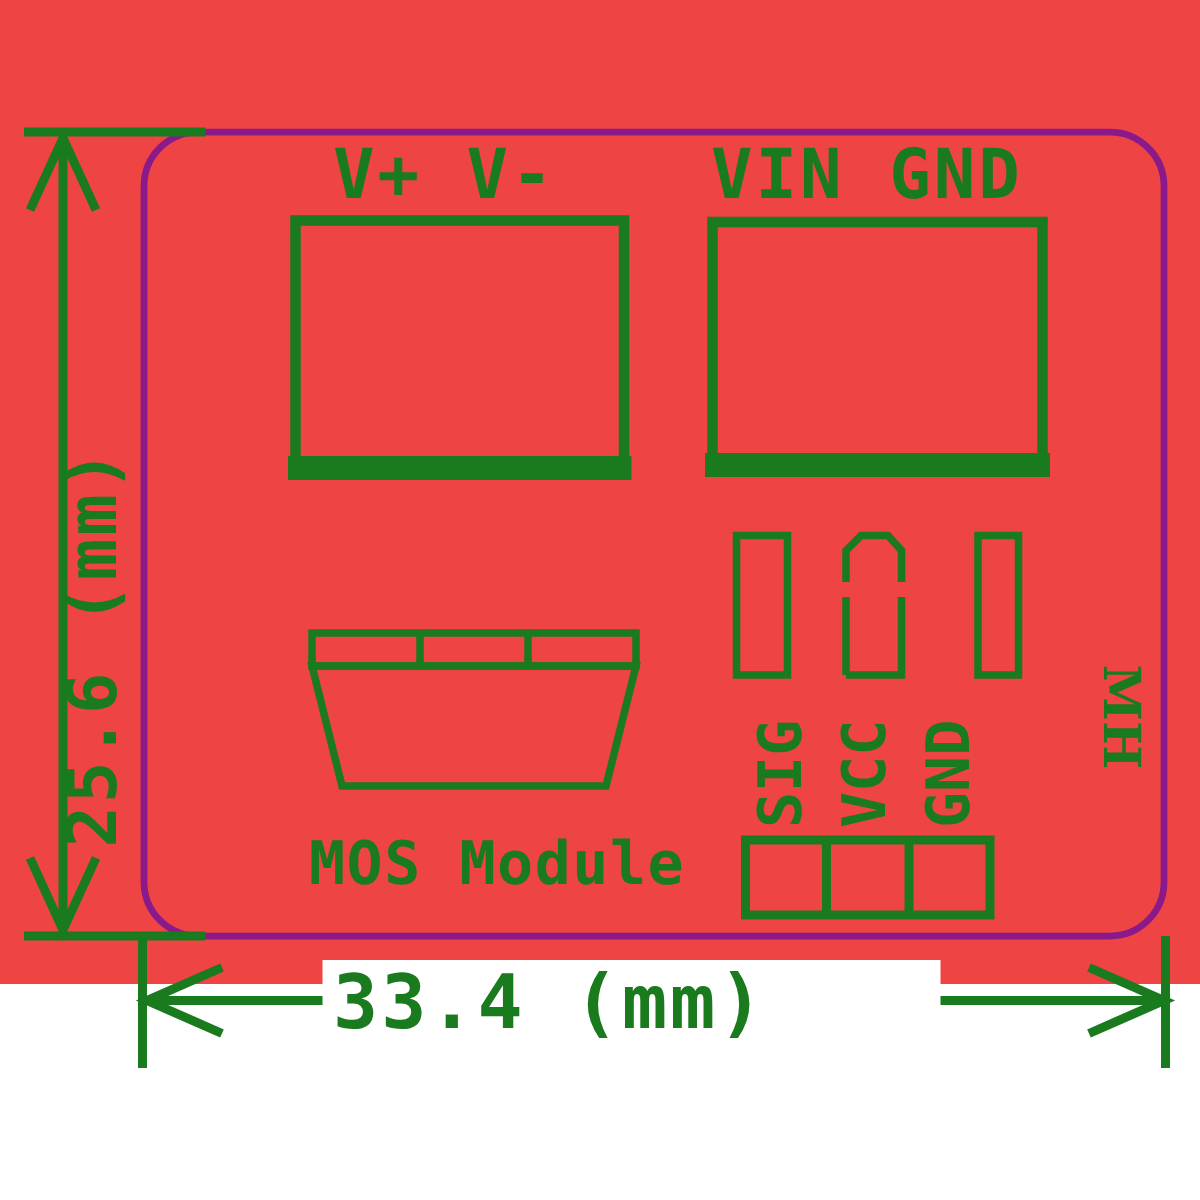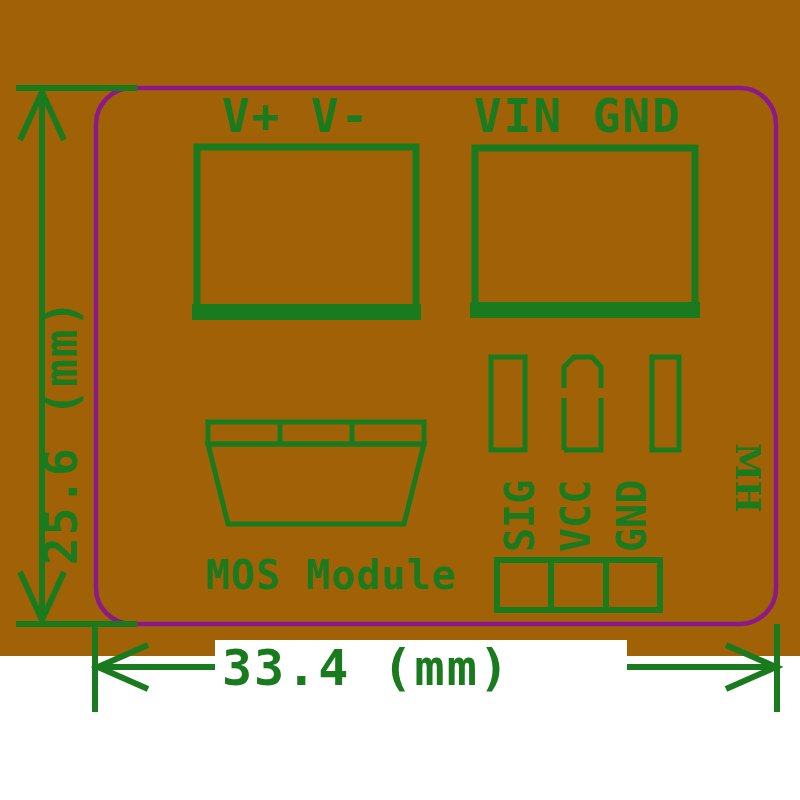--- a/index.html
+++ b/index.html
@@ -11,21 +11,21 @@
   body {
     width: 800px;
     height: 800px;
     overflow: hidden;
     font-family: "DejaVu Sans Mono", "Liberation Mono", monospace;
   }
   #stage {
     position: relative;
     width: 800px;
     height: 656px;
-    background: #a16207;
+    background: #ef4444;
   }
   #drawing {
     position: absolute;
     top: 0;
     left: 0;
     width: 800px;
     height: 800px;
     display: block;
   }
   .dim-text {

